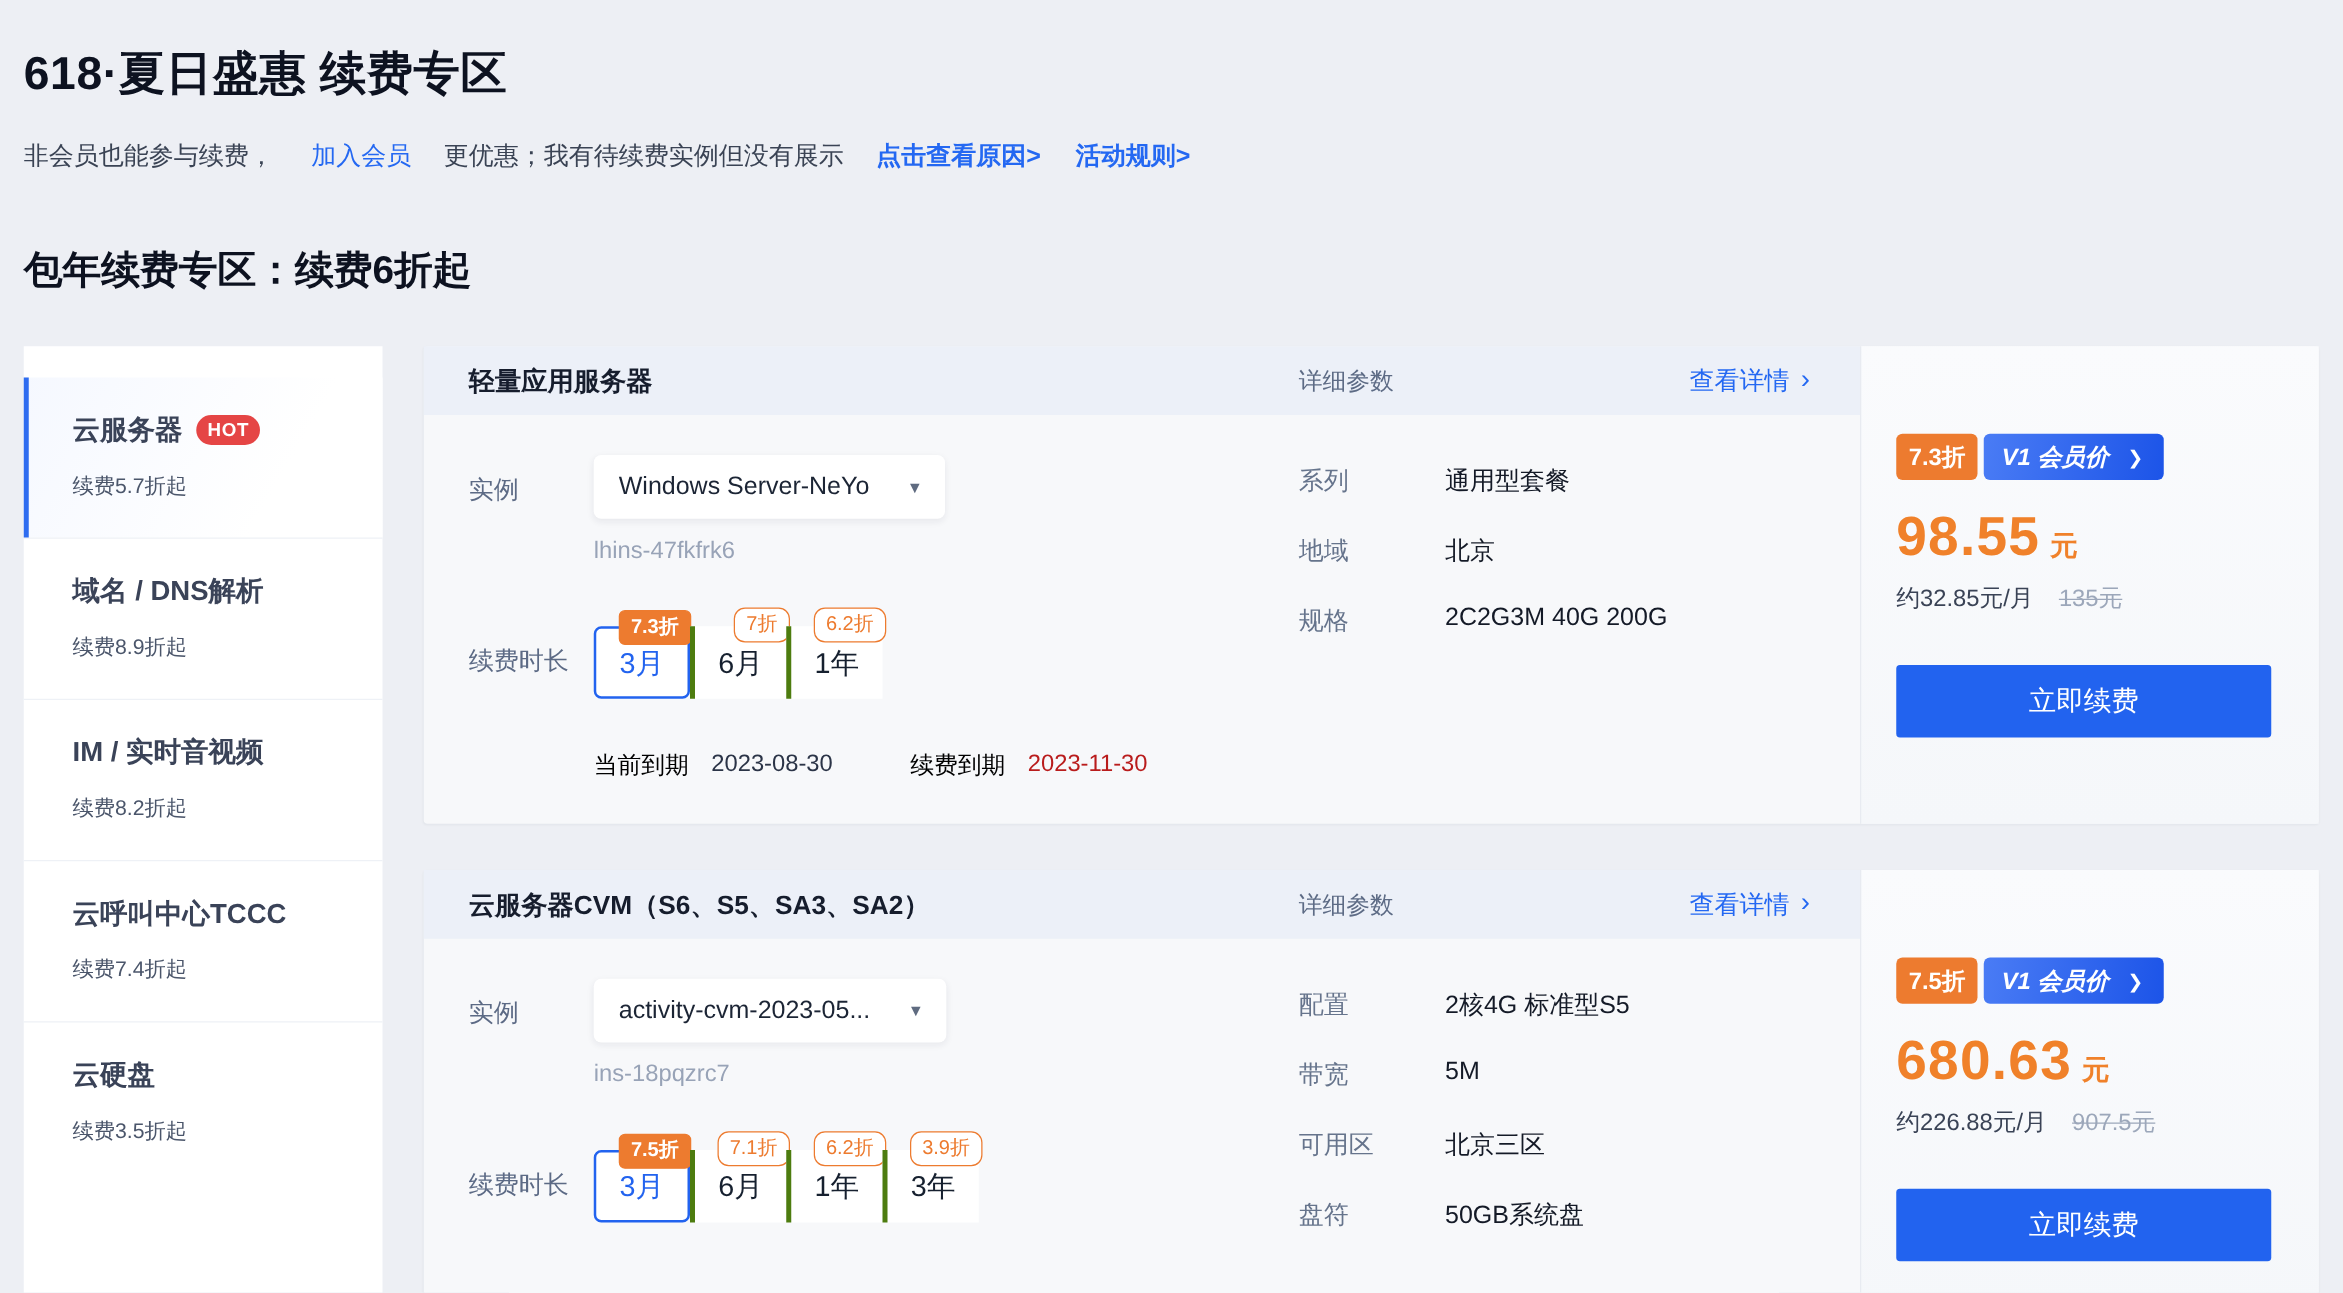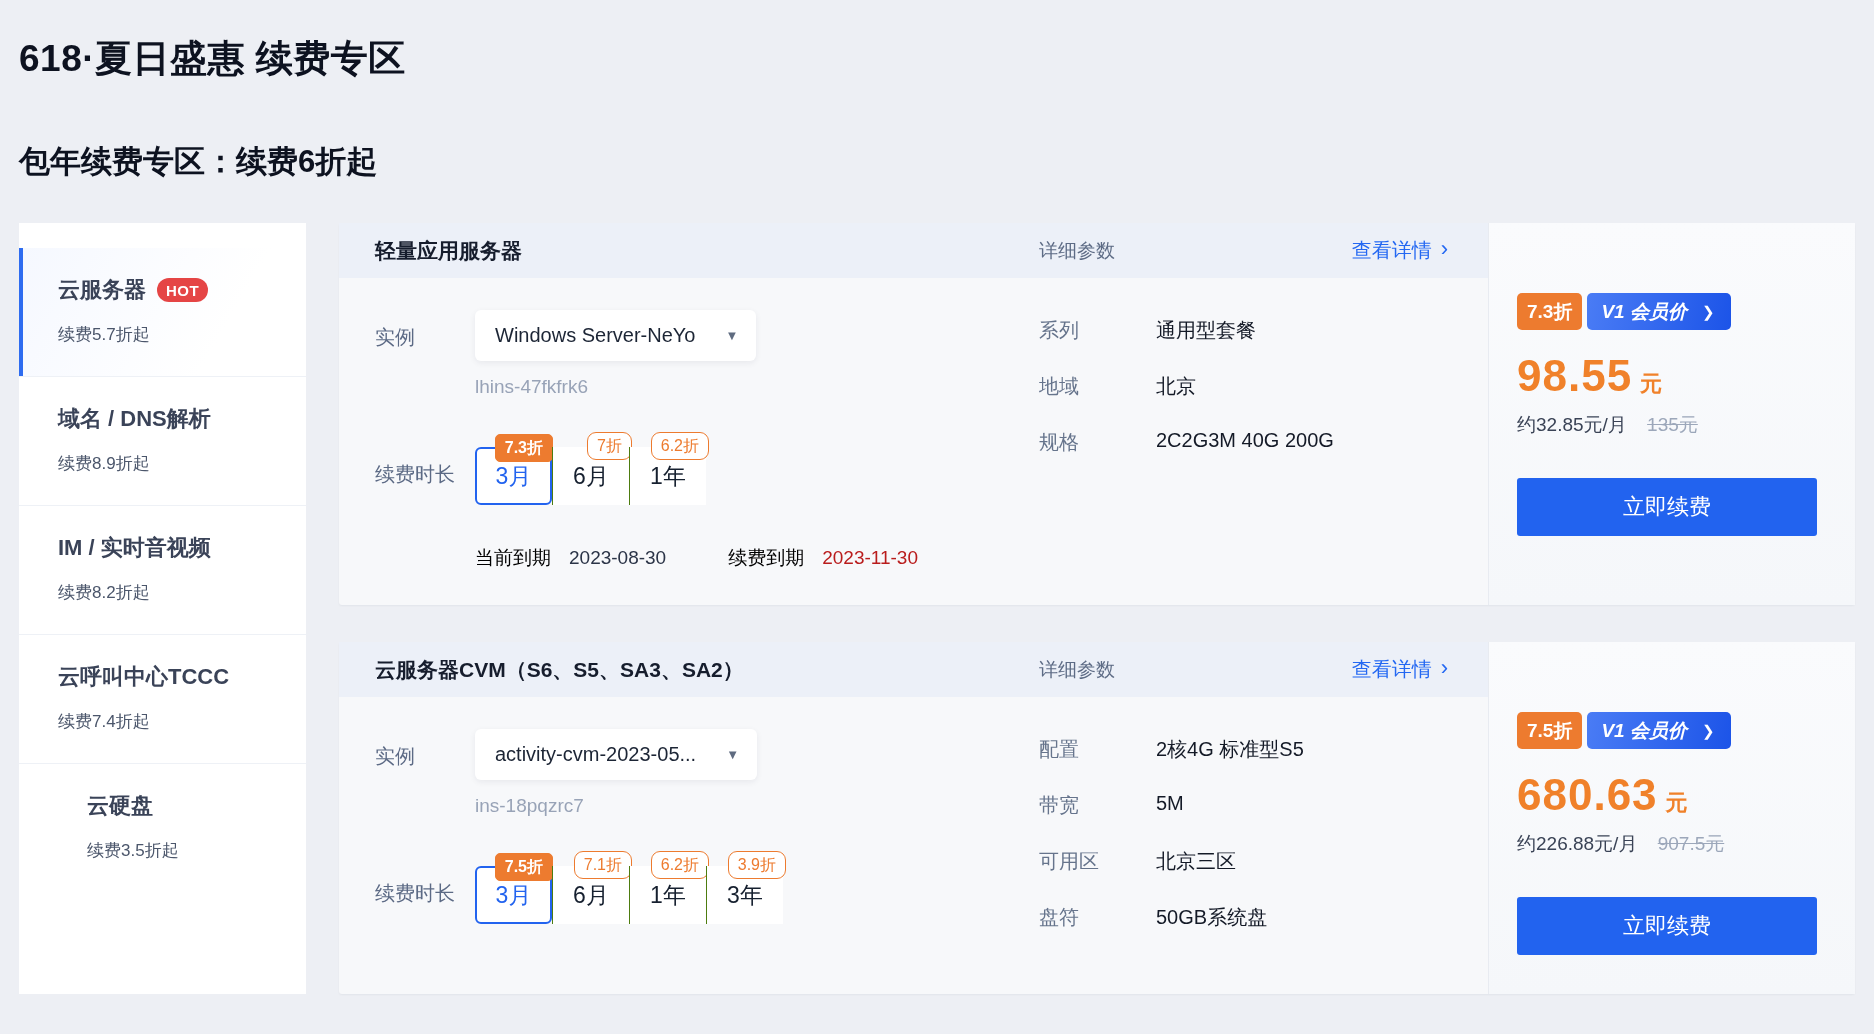--- a/index.html
+++ b/index.html
@@ -16,21 +16,21 @@
   .subline .lnk.reason { margin-left:26px; }
   .subline .lnk.rules { margin-left:28px; }
   .section-title { margin-top:57px; font-size:31px; font-weight:700; color:#0d1220; }
 
   
   .main { display:flex; align-items:stretch; margin-top:40px; }
 
   
   .sidebar { width:287px; flex:none; background:#fff; padding-top:25px; }
   .side-item { position:relative; padding:27px 18px 30px 39px; border-bottom:1px solid #eef1f6; cursor:pointer; }
-  .side-item:last-child { border-bottom:none;margin-left:29px; }
+  .side-item:last-child { border-bottom:none; }
   .side-item.active { background:linear-gradient(120deg,#f5f8ff 0%,#ffffff 70%); }
   .side-item.active::before { content:""; position:absolute; left:0; top:0; bottom:0; width:4px; background:#2e6cf0; }
   .si-title-row { display:flex; align-items:center; }
   .si-title { font-size:22px; font-weight:700; color:#3a4358; }
   .hot-badge { margin-left:11px; background:#e54545; color:#fff; font-size:15px; font-weight:700; padding:4px 9px 3px; border-radius:14px; letter-spacing:.5px; }
   .si-sub { margin-top:18px; font-size:17px; color:#4b566b; }
 
   
   .content { flex:1; margin-left:33px; display:flex; flex-direction:column; gap:37px; }
 
@@ -46,21 +46,21 @@
   .form-col { width:664px; flex:none; }
   .frow { display:flex; }
   .flabel { width:100px; flex:none; font-size:20px; color:#5c6a85; padding-top:14px; }
   .select { display:inline-flex; align-items:center; background:#fff; border-radius:6px; padding:14px 18px 14px 20px; font-size:20px; color:#1c2535; box-shadow:0 2px 6px rgba(25,35,60,.07); cursor:pointer; white-space:nowrap; }
   .select .caret { margin-left:30px; font-size:13px; color:#5f6b80; }
   .inst-id { margin-top:15px; font-size:19px; color:#98a3b7; }
 
   .duration-row { margin-top:32px; }
   .duration-row .flabel { padding-top:31px; }
   .tabs { display:flex; padding-top:17px; }
-  .tab { position:relative; min-width:77px; height:58px; padding:0 14px; background:#fff; display:flex; align-items:center; justify-content:center; font-size:23px; color:#16202f; cursor:pointer; border-left:1px solid #4d7c0f; }
+  .tab { position:relative; min-width:77px; height:58px; padding:0 14px; background:#fff; display:flex; align-items:center; justify-content:center; font-size:23px; color:#16202f; cursor:pointer; border-left:4px solid #4d7c0f; }
   .tab:first-child { border-left:none; }
   .tab.selected { border:2px solid #2263ef; border-radius:6px; color:#2263ef; }
   .tab-badge { position:absolute; top:-15px; right:-3px; height:28px; line-height:26px; padding:0 9px; font-size:16px; white-space:nowrap; background:#fff; border:1px solid #ed7b2f; color:#ed7b2f; border-radius:9px; }
   .tab-badge.filled { background:#ed7b2f; border-color:#ed7b2f; color:#fff; border-radius:5px; font-weight:700; }
 
   .dates { margin-top:40px; margin-left:100px; display:flex; align-items:center; font-size:19px; }
   .dlabel { color:#000000; }
   .dval { color:#2b3447; margin-left:18px; }
   .dlabel.g2 { margin-left:62px; }
   .dval.red { color:#b91c1c; }
@@ -84,20 +84,27 @@
   .orig { margin-left:15px; color:#9ca7ba; text-decoration:line-through; }
   .renew-btn { margin-top:40px; width:300px; height:58px; background:#2263ef; color:#fff; font-size:22px; border:none; border-radius:3px; cursor:pointer; font-family:inherit; }
 </style>
 </head>
 <body>
 
 <div class="page">
 
   <div class="hero">
     <h1>618·夏日盛惠 续费专区</h1>
+    <div class="subline">
+      <span>非会员也能参与续费，</span>
+      <a class="lnk join">加入会员</a>
+      <span>更优惠；我有待续费实例但没有展示</span>
+      <a class="lnk bold reason">点击查看原因&gt;</a>
+      <a class="lnk bold rules">活动规则&gt;</a>
+    </div>
     <div class="section-title">包年续费专区：续费6折起</div>
   </div>
 
   <div class="main">
 
     <aside class="sidebar">
 
         <div class="side-item active">
           <div class="si-title-row">
             <span class="si-title">云服务器</span>

